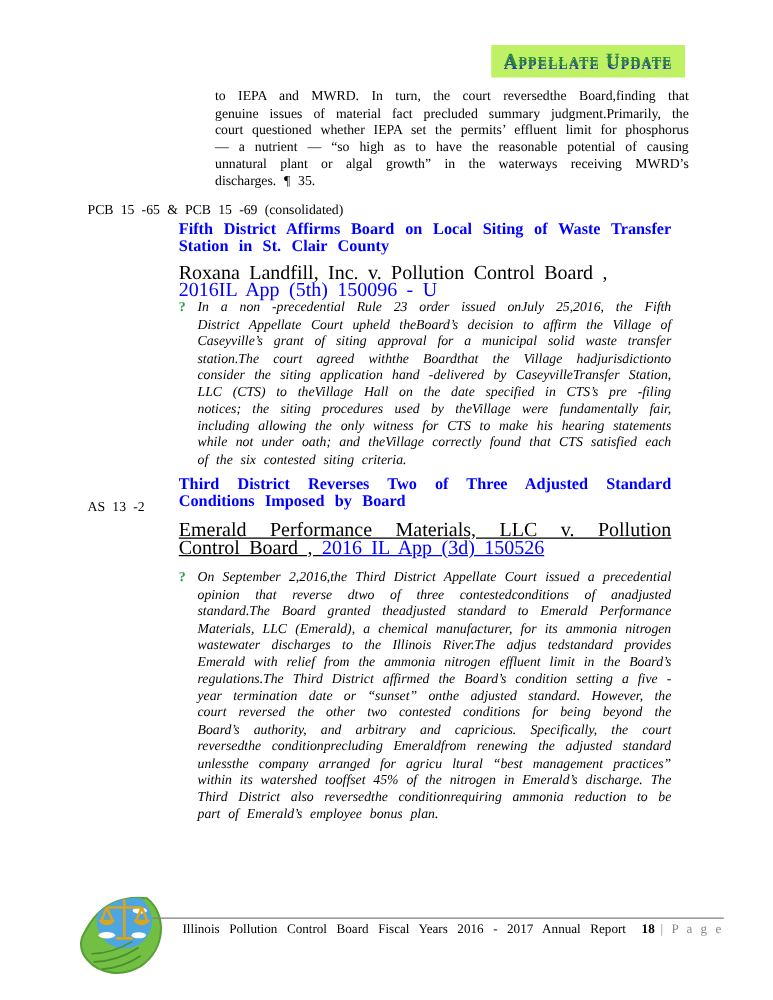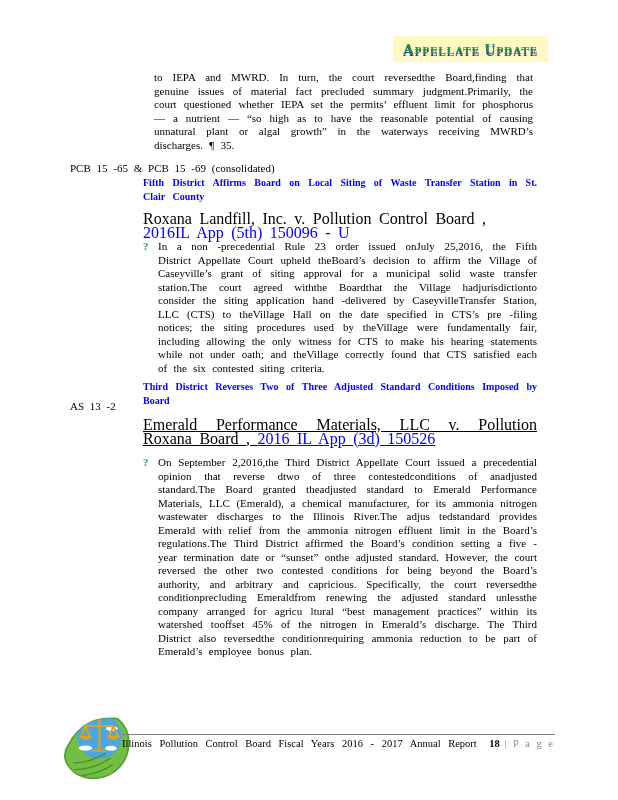--- a/index.html
+++ b/index.html
@@ -3,64 +3,65 @@
 <meta charset="utf-8">
 <style>
   html,body{margin:0;padding:0;background:#ffffff;}
   .page{
     position:relative;width:618px;height:800px;background:#ffffff;
     font-family:"Liberation Serif", serif;color:#000;overflow:hidden;
   }
   
   .banner{
     position:absolute;left:393px;top:36px;width:155px;height:26px;
-    background:#fef9c3;display:flex;align-items:center;justify-content:center;
+    background:#bef264;display:flex;align-items:center;justify-content:center;
   }
   .banner-text{
     font-variant:small-caps;font-weight:bold;font-size:15px;letter-spacing:1px;
     color:#2d8a3a;text-shadow:0 2px 0 #2b3bb0;white-space:nowrap;
   }
   
   .para{
     position:absolute;margin:0;font-size:11px;line-height:13.5px;
     text-align:justify;word-spacing:3.5px;
   }
-  .intro{left:154px;top:71px;width:379px;}
+  .intro{left:172px;top:71px;width:379px;}
   .label{
     position:absolute;font-size:11px;font-weight:normal;word-spacing:3px;white-space:nowrap;
   }
   .label-1{left:70px;top:162px;}
   .label-2{left:70px;top:400px;}
   .heading{
-    position:absolute;margin:0;font-size:10px;line-height:13.5px;font-weight:bold;
+    position:absolute;margin:0;font-size:13px;line-height:13.5px;font-weight:bold;
     text-align:justify;word-spacing:5px;color:#0000ff;
   }
   .heading-1{left:143px;top:176px;width:394px;}
   .heading-2{left:143px;top:380px;width:394px;}
   .citation{position:absolute;margin:0;font-size:16px;line-height:13.5px;word-spacing:3.5px;}
   .citation-1{left:143px;top:212px;width:396px;}
   .citation-2{left:143px;top:418px;width:394px;text-align:justify;}
   .citation .link{color:#0000ff;}
   .citation-2 span{text-decoration:underline;}
   .bullet-para{position:absolute;display:flex;align-items:flex-start;}
   .bullet-para-1{left:143px;top:240px;width:394px;}
   .bullet-para-2{left:143px;top:456px;width:394px;}
   .bullet{
     flex:0 0 15px;width:15px;font-size:11px;line-height:13.5px;font-weight:bold;color:#2e9e44;
   }
   .bullet-text{
-    flex:1;font-size:11px;line-height:13.5px;text-align:justify;word-spacing:3.5px;
+    flex:1;font-size:11px;line-height:13.5px;text-align:justify;word-spacing:3.5px;font-style:italic;
   }
   
   .footer-logo{position:absolute;left:60px;top:710px;width:74px;height:78px;}
   .footer-bar{
     position:absolute;left:122px;top:734px;width:433px;
     border-top:1px solid #7f7f7f;padding-top:3px;
     display:flex;justify-content:space-between;align-items:flex-end;
     font-size:10.5px;
+    padding-left:24px;
   }
   .footer-title{word-spacing:5px;color:#000;}
   .footer-page{white-space:nowrap;}
   .footer-page .num{font-weight:bold;color:#000;}
   .footer-page .word{color:#8a8a8a;letter-spacing:2px;margin-left:2px;font-family:Liberation Serif, serif;}
 </style>
 </head>
 <body>
 
 <div class="page">
@@ -78,21 +79,21 @@
     <span class="link">2016IL App (5th) 150096 - U</span>
   </p>
   <div class="bullet-para bullet-para-1">
     <span class="bullet">?</span>
     <span class="bullet-text">In a non -precedential Rule 23 order issued onJuly 25,2016, the Fifth District Appellate Court upheld theBoard’s decision to affirm the Village of Caseyville’s grant of siting approval for a municipal solid waste transfer station.The court agreed withthe Boardthat the Village hadjurisdictionto consider the siting application hand -delivered by CaseyvilleTransfer Station, LLC (CTS) to theVillage Hall on the date specified in CTS’s pre -filing notices; the siting procedures used by theVillage were fundamentally fair, including allowing the only witness for CTS to make his hearing statements while not under oath; and theVillage correctly found that CTS satisfied each of the six contested siting criteria.</span>
   </div>
 
   <div class="label label-2">AS 13 -2</div>
   <p class="heading heading-2">Third District Reverses Two of Three Adjusted Standard Conditions Imposed by Board</p>
   <p class="citation citation-2">
-    <span>Emerald Performance Materials, LLC v. Pollution Roxana Board , </span>
+    <span>Emerald Performance Materials, LLC v. Pollution Control Board , </span>
     <span class="link">2016 IL App (3d) 150526</span>
   </p>
   <div class="bullet-para bullet-para-2">
     <span class="bullet">?</span>
     <span class="bullet-text">On September 2,2016,the Third District Appellate Court issued a precedential opinion that reverse dtwo of three contestedconditions of anadjusted standard.The Board granted theadjusted standard to Emerald Performance Materials, LLC (Emerald), a chemical manufacturer, for its ammonia nitrogen wastewater discharges to the Illinois River.The adjus tedstandard provides Emerald with relief from the ammonia nitrogen effluent limit in the Board’s regulations.The Third District affirmed the Board’s condition setting a five -year termination date or “sunset” onthe adjusted standard. However, the court reversed the other two contested conditions for being beyond the Board’s authority, and arbitrary and capricious. Specifically, the court reversedthe conditionprecluding Emeraldfrom renewing the adjusted standard unlessthe company arranged for agricu ltural “best management practices” within its watershed tooffset 45% of the nitrogen in Emerald’s discharge. The Third District also reversedthe conditionrequiring ammonia reduction to be part of Emerald’s employee bonus plan.</span>
   </div>
 
   <svg class="footer-logo" viewBox="0 0 90 90" aria-hidden="true">
     <defs>
       <clipPath id="leafclip">

